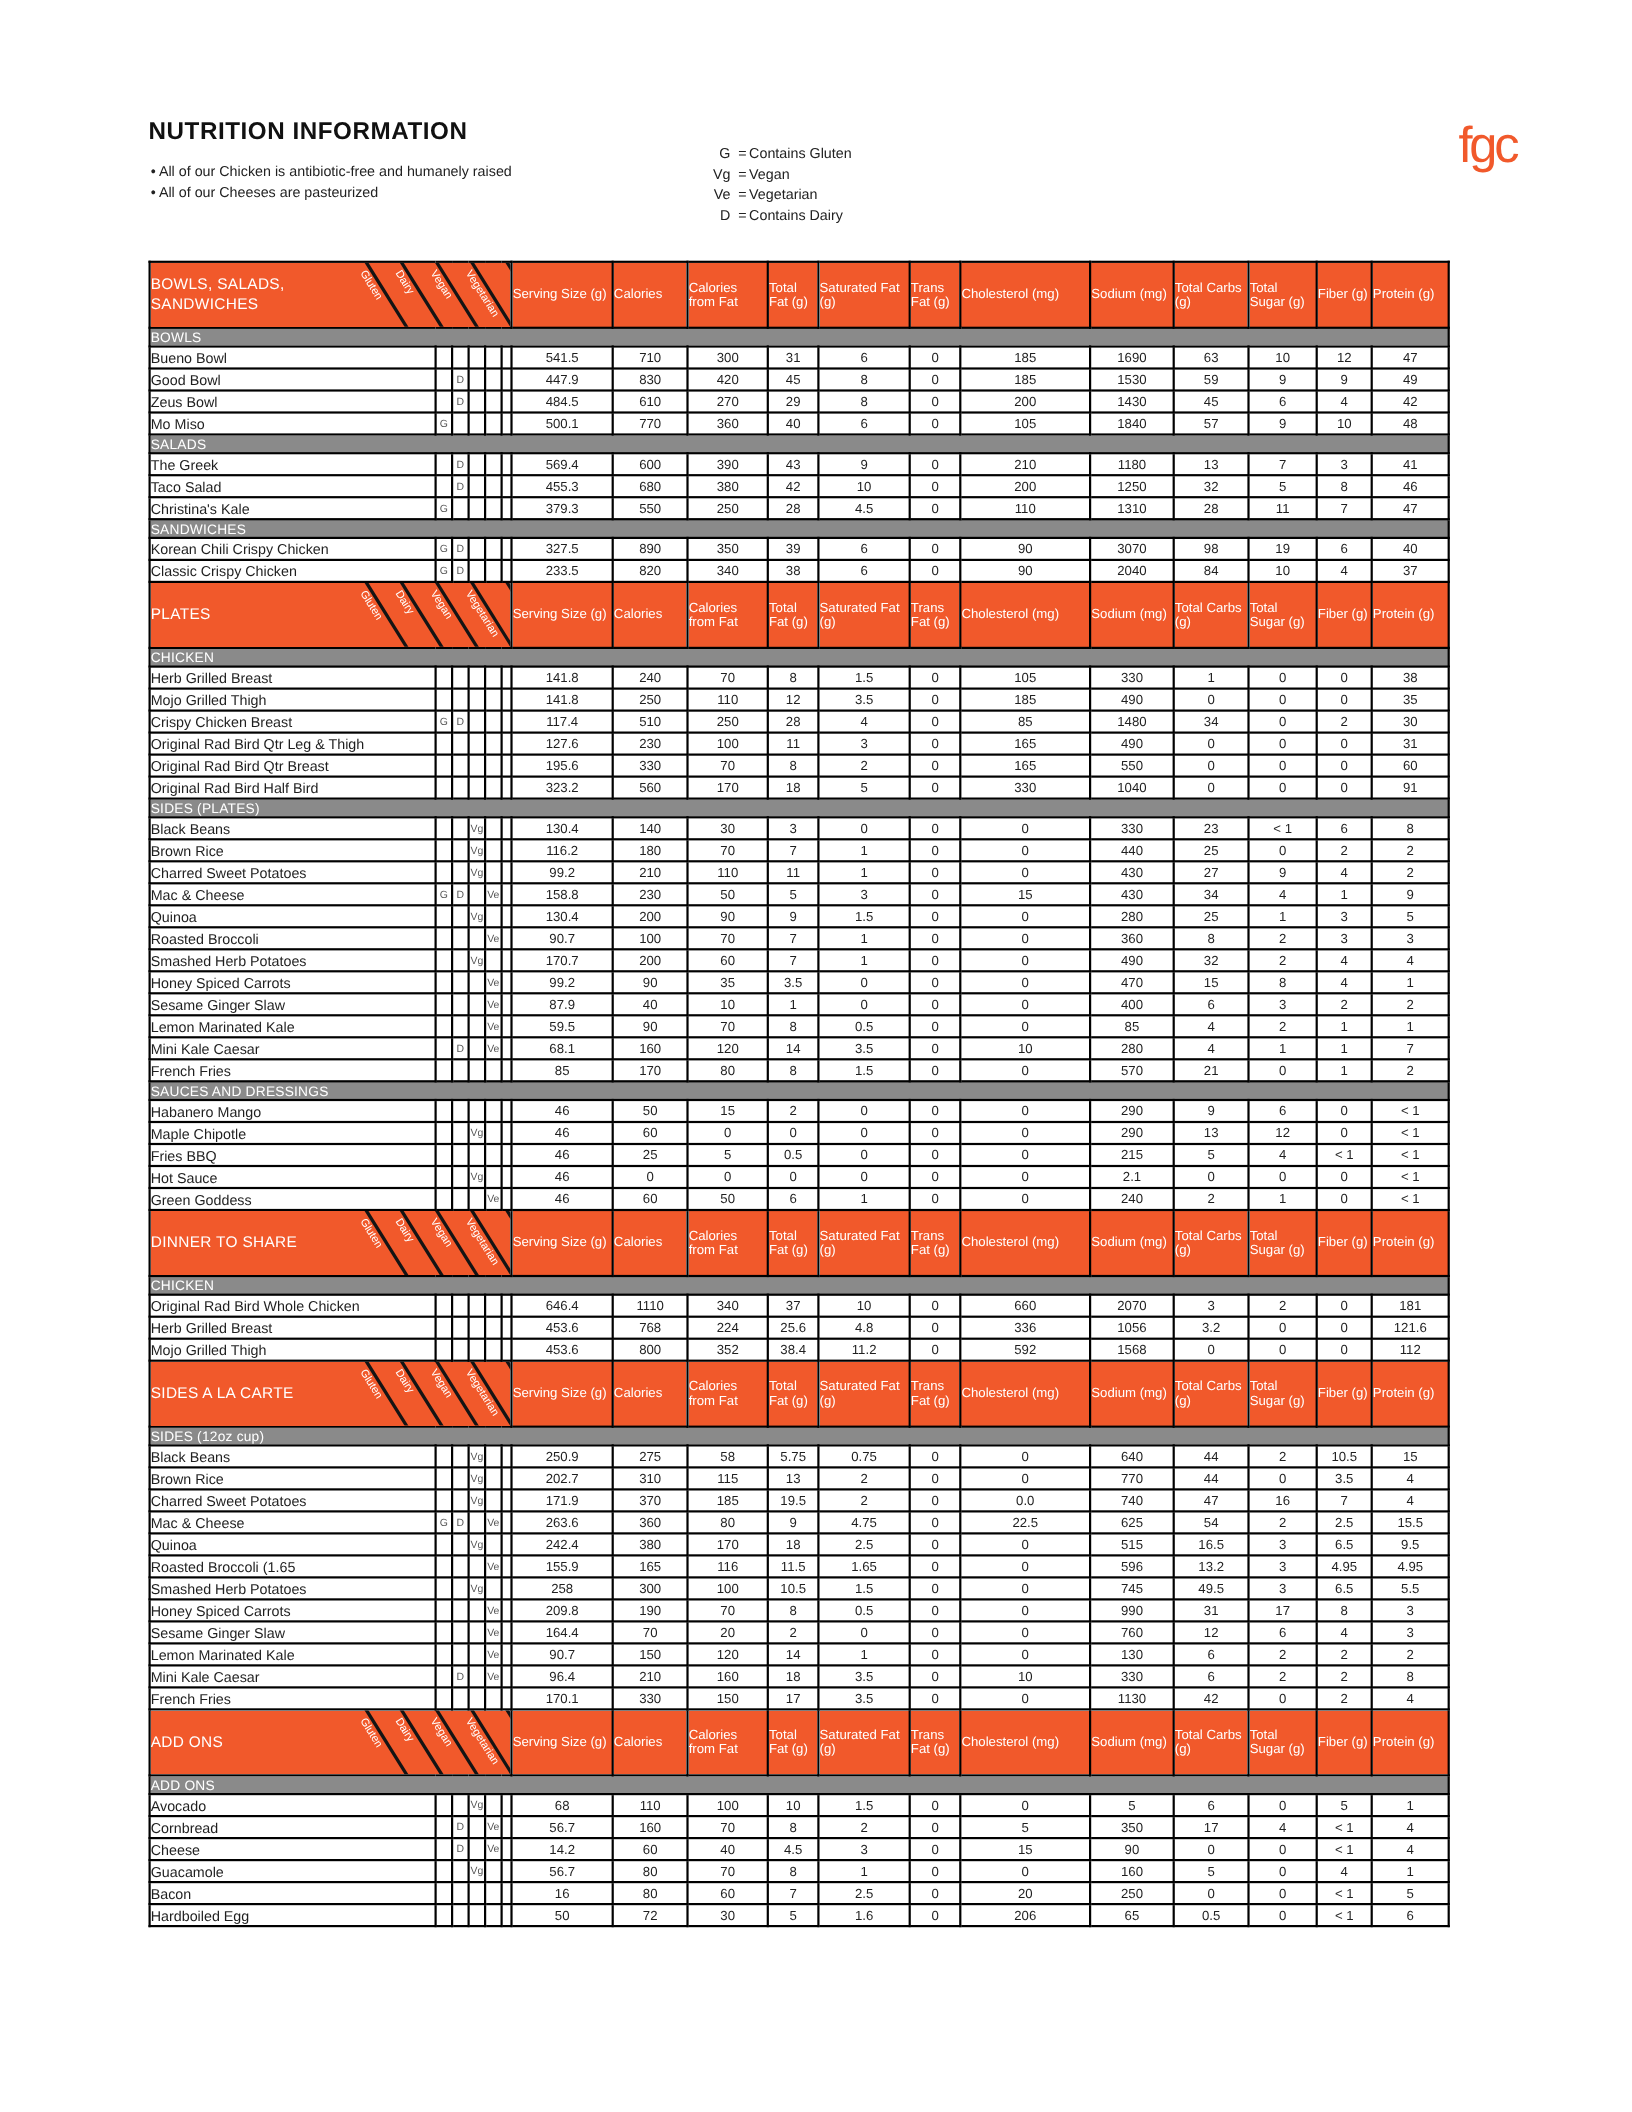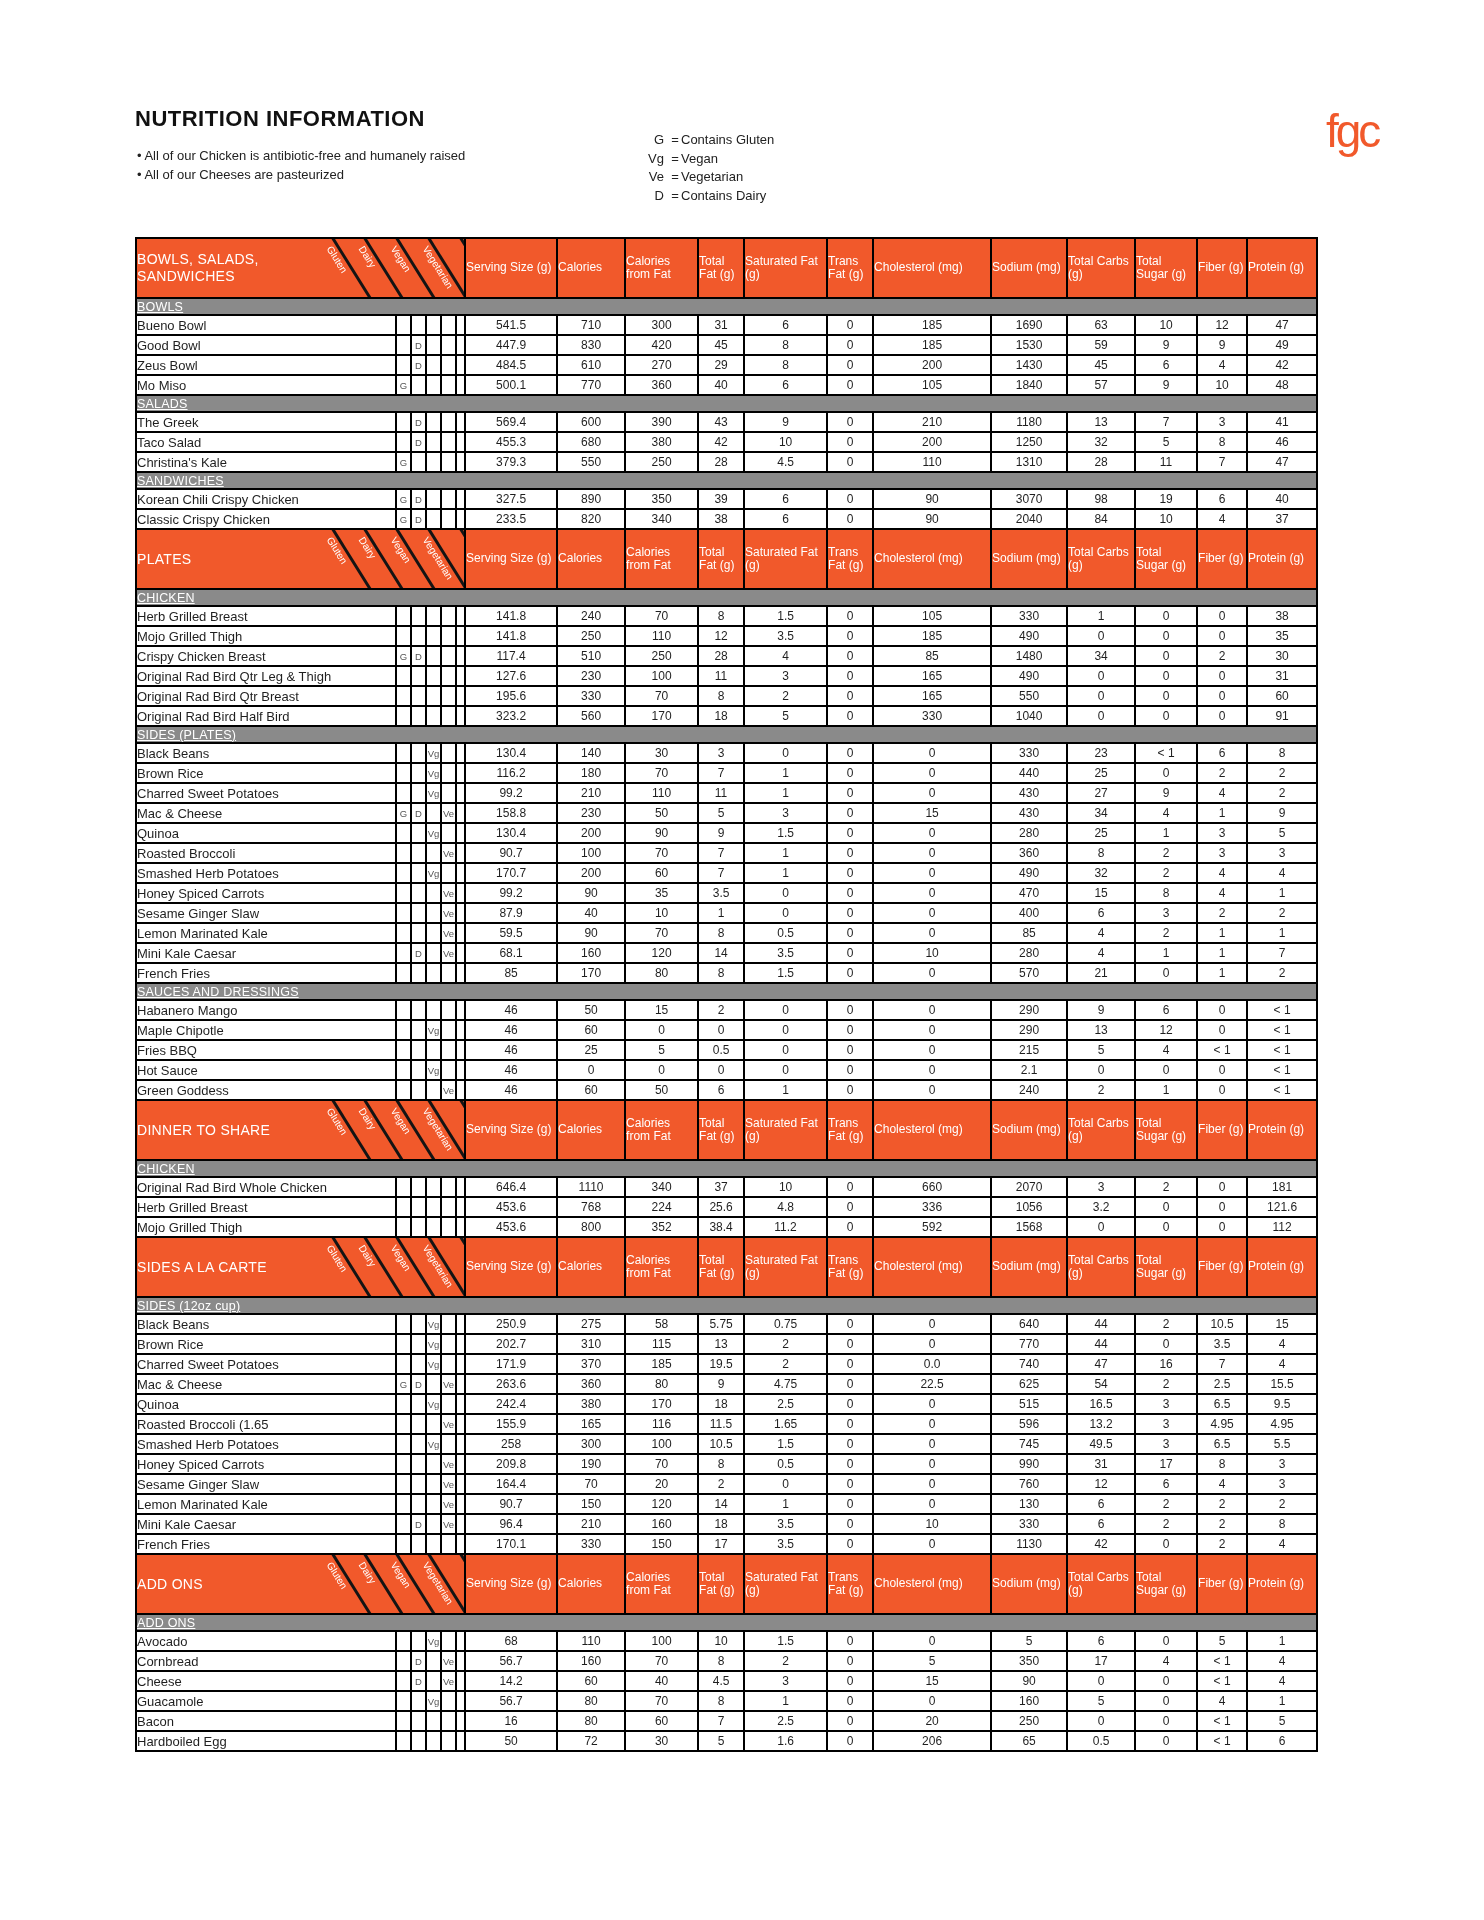--- a/index.html
+++ b/index.html
@@ -19,21 +19,21 @@
   table.nutri td{border:2px solid #000;padding:0;overflow:hidden;}
 
   
   td.ghead-name{background:var(--accent);height:58px;position:relative;vertical-align:middle;padding-left:8px;overflow:hidden;}
   .gtitle{display:inline-block;max-width:185px;color:#fff;font-size:14px;line-height:1.25;letter-spacing:.3px;}
   td.ghead-col{background:var(--accent);color:#fff;font-size:12px;line-height:1.12;text-align:left;vertical-align:middle;padding:2px 1px;}
   .diag-line{position:absolute;top:-4px;width:2.5px;height:78px;background:#141414;transform:rotate(-32deg);transform-origin:top left;}
   .diag-label{position:absolute;top:5px;color:#fff;font-size:10px;white-space:nowrap;transform:rotate(58deg);transform-origin:top left;}
 
   
-  td.section-bar{background:var(--gray);color:#fff;height:15px;font-size:12.5px;letter-spacing:.2px;padding:1px 0 1px 7px;vertical-align:middle;text-decoration:underline;}
+  td.section-bar{background:var(--gray);color:#fff;height:15px;font-size:12.5px;letter-spacing:.2px;padding:1px 0 1px 7px;vertical-align:middle;}
 
   
   td.name-cell{height:18px;font-size:13px;text-align:left;padding:0 2px 0 7px;vertical-align:middle;white-space:nowrap;border-right:1px solid #000;}
   td.flag-cell{font-size:9.5px;color:#555;text-align:center;vertical-align:middle;border-left:1px solid #000;border-right:1px solid #000;}
   td.spacer-cell{border-top:0;border-bottom:0;border-left:2px solid #000;border-right:2px solid #000;background:#fff;}
   td.val-cell{font-size:12px;text-align:center;vertical-align:middle;white-space:nowrap;}
 </style>
 </head>
 <body>
 

